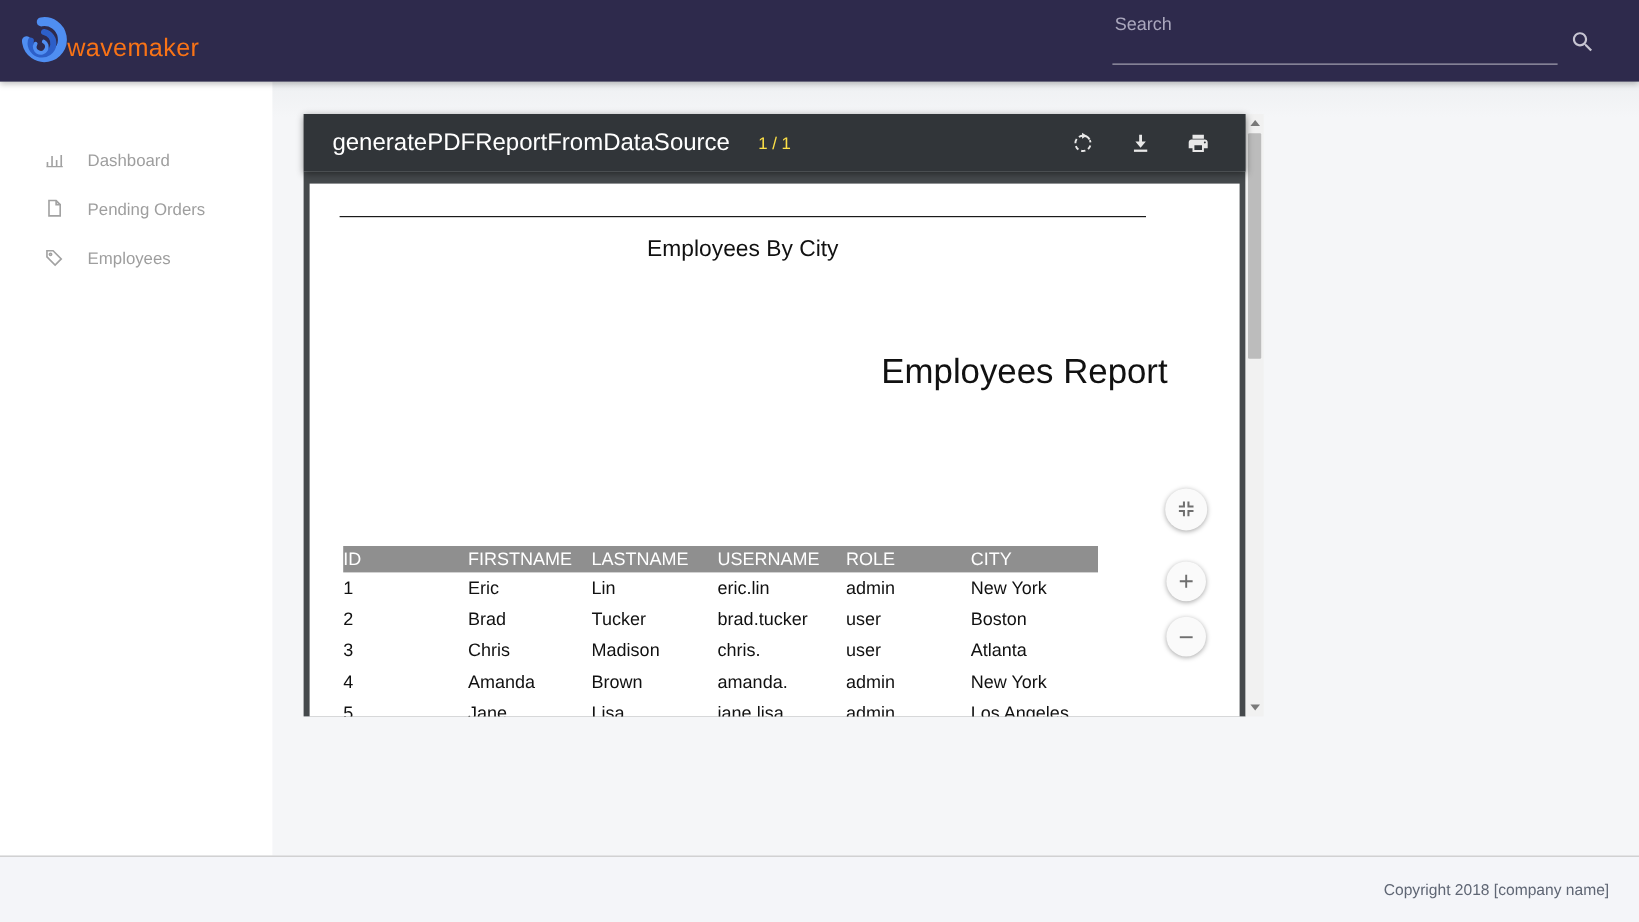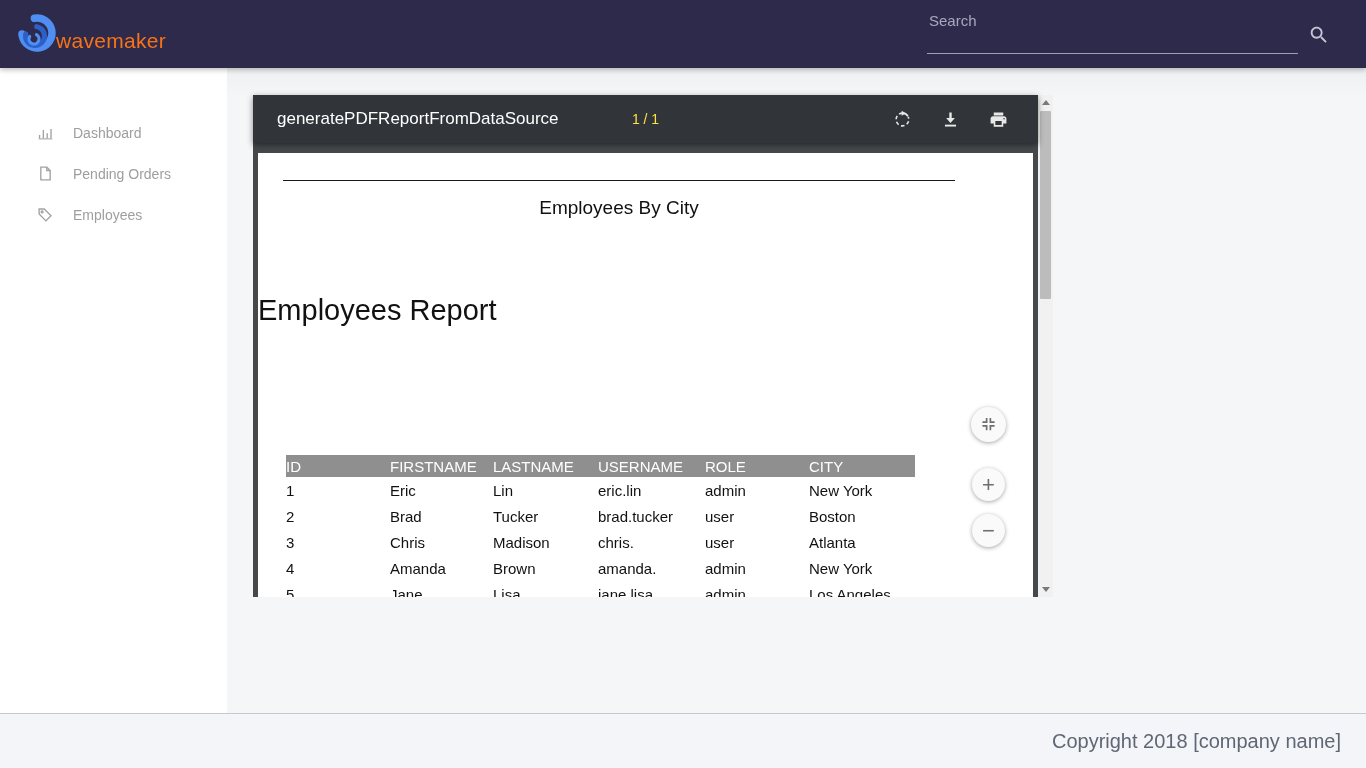--- a/index.html
+++ b/index.html
@@ -37,39 +37,39 @@
   .sidebar .nav-list { padding-top:44px; }
   .nav-item .nav-icon { width:17px; height:17px; margin-right:19px; flex:0 0 auto; }
   .nav-item svg { stroke:#a2a2a2; fill:none; stroke-width:1.6; width:17px; height:17px; }
 
   
   .viewer { position:absolute; left:253px; top:27px; width:800px; height:502px; }
   .viewer-toolbar {
     position:absolute; left:0; top:0; width:785px; height:48px; background:#313539;
     display:flex; align-items:center; box-shadow:0 2px 6px rgba(0,0,0,0.45); z-index:5;
   }
-  .viewer-title { color:#ffffff; font-size:17px; font-weight:500; margin-left:24px; }
+  .viewer-title { color:#ffffff; font-size:20px; font-weight:500; margin-left:24px; }
   .page-indicator { position:absolute; left:0; width:785px; text-align:center;
     color:#fde047; font-size:14px; pointer-events:none; }
   .toolbar-actions { position:absolute; right:30px; display:flex; gap:29px; align-items:center; }
   .tb-icon { width:19px; height:19px; cursor:pointer; }
 
   .viewer-body {
     position:absolute; left:0; top:48px; width:785px; height:454px;
     background:#45494c; overflow:hidden;
   }
   .pdf-page {
     position:absolute; left:5px; top:10px; width:775px; height:460px;
     background:#ffffff; overflow:hidden; color:#000;
   }
   .doc-rule { position:absolute; left:25px; top:27px; width:672px; height:0;
     border-top:1.6px solid #1a1a1a; }
   .doc-heading { position:absolute; left:25px; top:44px; width:672px; text-align:center;
     font-size:19px; color:#111; }
-  .doc-title { position:absolute; left:0; top:141px; width:715px; text-align:left;
+  .doc-title { position:absolute; left:0; top:141px; width:715px; text-align:right;
     font-size:29px; color:#111; }
   .doc-table { position:absolute; left:28px; top:302px; width:629px; font-size:15px; }
   .t-row { display:grid; grid-template-columns:104px 103px 105px 107px 104px 106px; }
   .t-head { background:#8f8f8f; color:#ffffff; height:22px; align-items:center; }
   .t-head .t-cell { padding-top:1px; }
   .t-body .t-row { height:26px; align-items:center; color:#111; }
   .t-cell { white-space:nowrap; overflow:hidden; }
 
   
   .v-scrollbar { position:absolute; right:0; top:0; width:15px; height:502px; background:#f1f1f1; }
@@ -88,21 +88,21 @@
     box-shadow:0 1px 4px rgba(0,0,0,0.35); display:flex; align-items:center;
     justify-content:center; cursor:pointer; color:#6f6f6f; }
   .fab-fit { left:718px; top:312px; width:35px; height:35px; }
   .fab-plus { left:719px; top:373px; width:33px; height:33px; font-size:22px; font-weight:400; }
   .fab-minus { left:719px; top:419px; width:33px; height:33px; font-size:22px; }
 
   
   .footer { position:absolute; left:0; top:713px; width:1366px; height:55px;
     background:#f4f5f9; border-top:1px solid #c9c9c9;
     display:flex; align-items:center; justify-content:flex-end; }
-  .copyright { color:#5f6674; font-size:20px; margin-right:25px; }
+  .copyright { color:#5f6674; font-size:13px; margin-right:25px; }
 </style>
 </head>
 <body>
 
 <div class="header">
   <div class="brand">
     <svg class="brand-icon" viewBox="0 0 48 48">
       <g fill="none" stroke-linecap="round">
         <circle cx="23" cy="23" r="15" stroke="#4f8ef2" stroke-width="7.5" stroke-dasharray="72 23" transform="rotate(-100 23 23)"></circle>
         <circle cx="21" cy="26" r="9.5" stroke="#2d5fc8" stroke-width="5" stroke-dasharray="45 15" transform="rotate(-80 21 26)"></circle>

